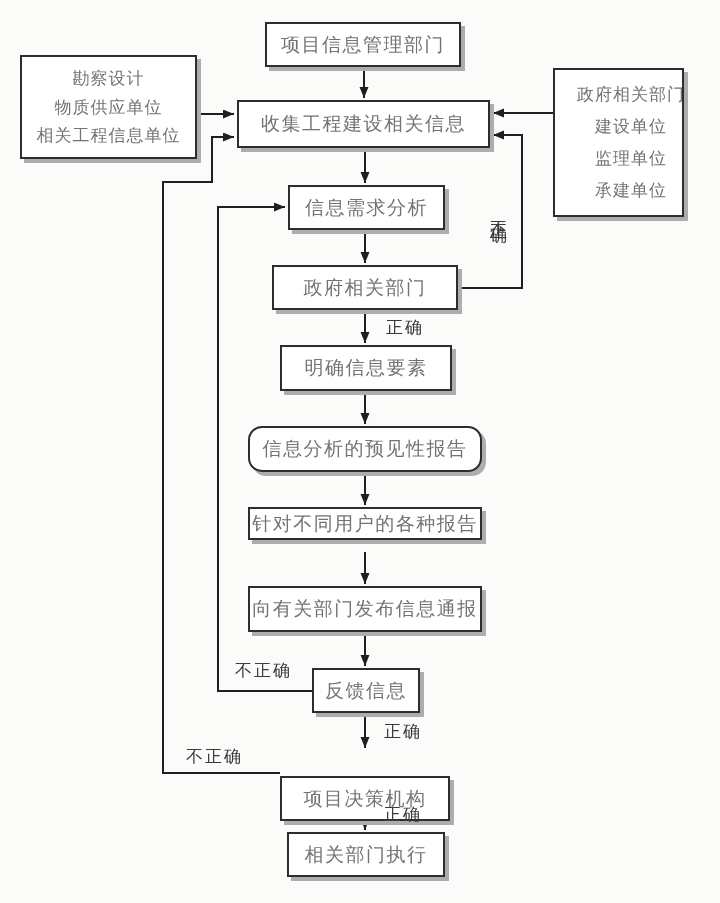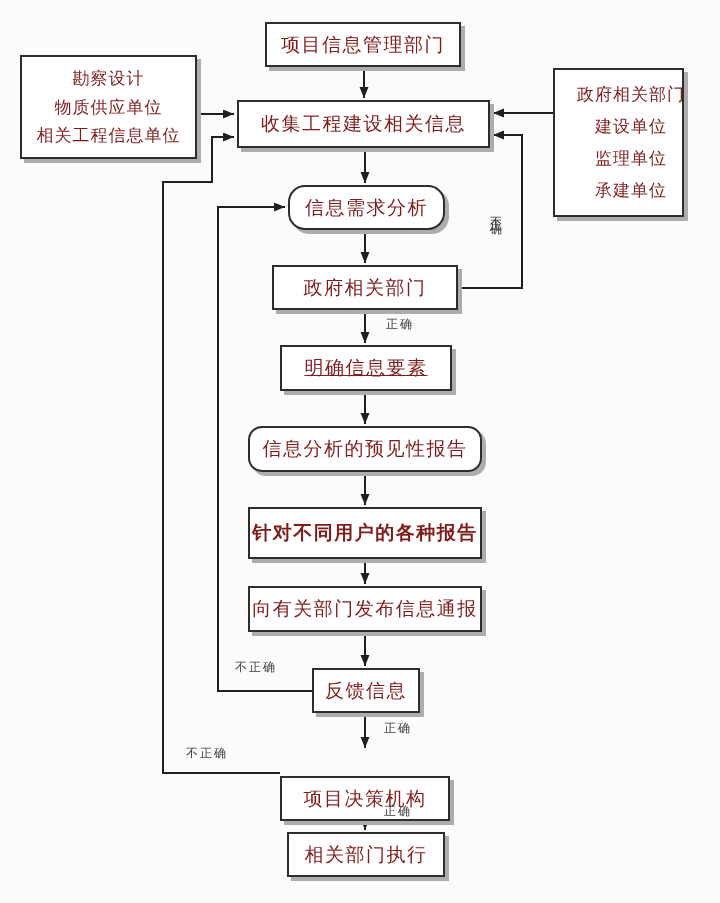--- a/index.html
+++ b/index.html
@@ -12,52 +12,52 @@
   }
   #stage{position:absolute;left:0;top:0;width:720px;height:903px;}
   svg#edges{position:absolute;left:0;top:0;width:720px;height:903px;}
   .node{
     position:absolute;
     background:#ffffff;
     border:2px solid #2d2d2d;
     box-shadow:4px 4px 0 #adadad;
     display:flex;align-items:center;justify-content:center;
     font-size:19px;letter-spacing:1.5px;
-    color:#7f1d1d;
+    color:#737373;
     box-sizing:border-box;
     text-align:center;
     white-space:nowrap;
   }
   .node.multi{
     flex-direction:column;
     justify-content:space-evenly;
     font-size:17px;letter-spacing:1px;
     padding:4px 2px;
   }
   .edge-label{
     position:absolute;
-    font-size:12px;letter-spacing:2px;
+    font-size:17px;letter-spacing:2px;
     color:#3a3a3a;
     white-space:nowrap;
   }
   .edge-label.vertical{
     writing-mode:vertical-rl;
     text-orientation:upright;
     letter-spacing:3px;
   }
   
   #n-top     {left:265px;top:22px; width:196px;height:45px;}
   #n-left    {left:20px; top:55px; width:177px;height:104px;}
   #n-right   {left:553px;top:68px; width:131px;height:149px;padding-left:27px;}
   #n-collect {left:237px;top:100px;width:253px;height:48px;}
-  #n-demand  {left:288px;top:185px;width:157px;height:45px;border-radius:17px;}
+  #n-demand  {left:288px;top:185px;width:157px;height:45px;}
   #n-process {left:272px;top:265px;width:186px;height:45px;}
-  #n-clarify {left:280px;top:345px;width:172px;height:46px;text-decoration:underline;}
+  #n-clarify {left:280px;top:345px;width:172px;height:46px;}
   #n-predict {left:248px;top:426px;width:234px;height:46px;border-radius:14px;}
-  #n-reports {left:248px;top:507px;width:234px;height:52px;font-weight:bold;}
+  #n-reports {left:248px;top:507px;width:234px;height:33px;}
   #n-notify  {left:248px;top:586px;width:234px;height:46px;}
   #n-feedback{left:312px;top:668px;width:108px;height:45px;}
   #n-decision{left:280px;top:750px;width:170px;height:45px;margin-top:26px;}
   #n-execute {left:287px;top:832px;width:158px;height:45px;}
   
   #lbl-correct-1 {left:386px;top:316px;}
   #lbl-correct-2 {left:384px;top:720px;}
   #lbl-correct-3 {left:384px;top:803px;}
   #lbl-incorrect-feedback {left:235px;top:659px;}
   #lbl-incorrect-decision {left:186px;top:745px;}

